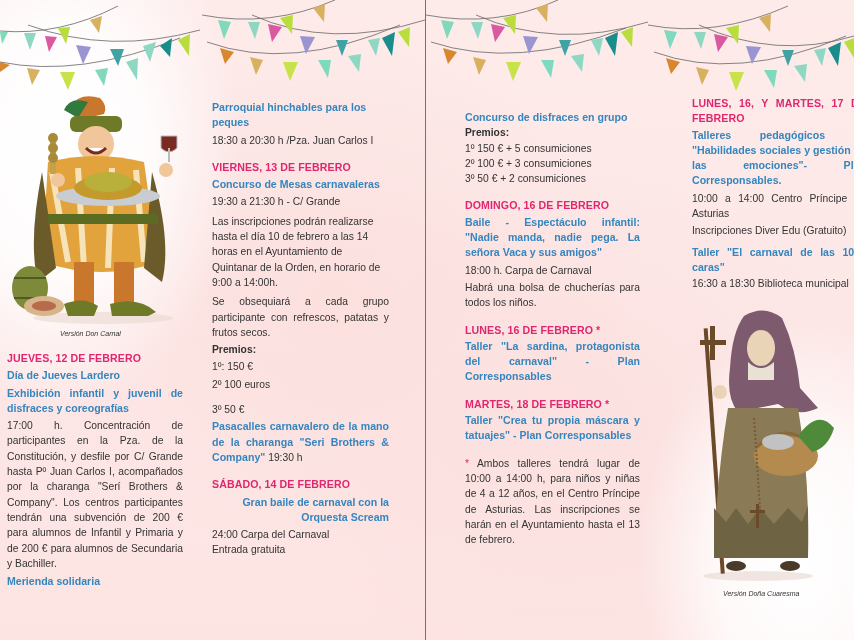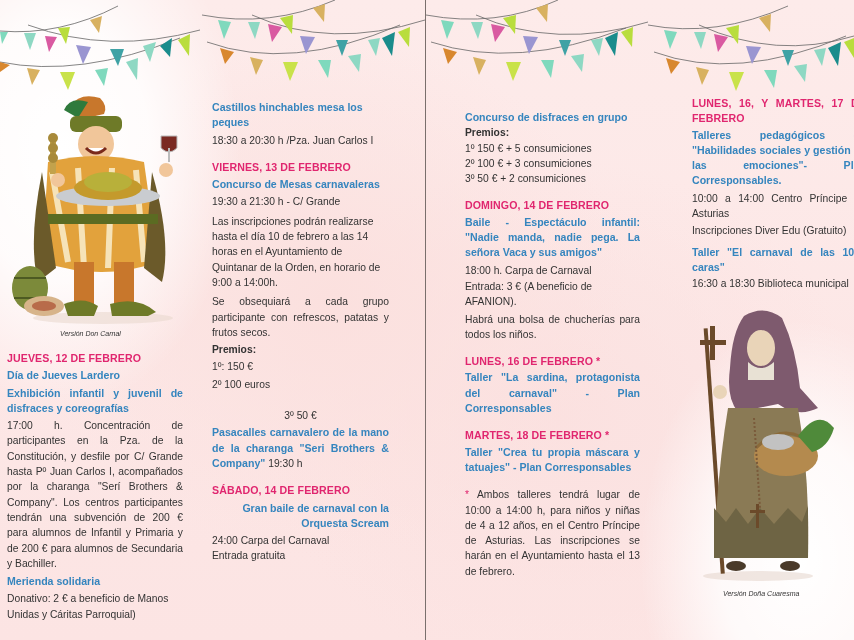--- a/index.html
+++ b/index.html
@@ -180,55 +180,53 @@
   <ellipse cx="112" cy="258" rx="10" ry="5" fill="#4a3a2a"></ellipse>
 </svg>
 <div class="caption" style="left:723px;top:590px;">Versión Doña Cuaresma</div>
 
 <div class="col" style="left:7px;top:351px;width:176px;">
   <p class="day">JUEVES, 12 DE FEBRERO</p>
   <p class="ev" style="margin-top:2px;">Día de Jueves Lardero</p>
   <p class="ev just" style="margin-top:2px;">Exhibición infantil y juvenil de disfraces y coreografías</p>
   <p class="just" style="margin-top:2px;">17:00 h. Concentración de participantes en la Pza. de la Constitución, y desfile por C/ Grande hasta Pº Juan Carlos I, acompañados por la charanga "Serí Brothers &amp; Company". Los centros participantes tendrán una subvención de 200 € para alumnos de Infantil y Primaria y de 200 € para alumnos de Secundaria y Bachiller.</p>
   <p class="ev" style="margin-top:3px;">Merienda solidaria</p>
-  <p style="margin-top:2px;">Donativo: 2 € a beneficio de Manos Unidas y Cáritas Parroquial)</p>
 </div>
 
 <div class="col" style="left:212px;top:100px;width:177px;">
-  <p class="ev">Castillos hinchables mesa los peques</p>
+  <p class="ev">Parroquial hinchables para los peques</p>
   <p style="margin-top:2px;">18:30 a 20:30 h /Pza. Juan Carlos I</p>
   <div class="gap"></div>
   <p class="day">VIERNES, 13 DE FEBRERO</p>
   <p class="ev" style="margin-top:2px;">Concurso de Mesas carnavaleras</p>
   <p style="margin-top:2px;">19:30 a 21:30 h - C/ Grande</p>
   <p style="margin-top:4px;">Las inscripciones podrán realizarse hasta el día 10 de febrero a las 14 horas en el Ayuntamiento de Quintanar de la Orden, en horario de 9:00 a 14:00h.</p>
   <p class="just" style="margin-top:4px;">Se obsequiará a cada grupo participante con refrescos, patatas y frutos secos.</p>
   <p class="lbl" style="margin-top:2px;">Premios:</p>
   <p style="margin-top:2px;">1º: 150 €</p>
   <p style="margin-top:2px;">2º 100 euros</p>
-  <p style="margin-top:16px;text-align:center;">3º 50 €</p>
+  <p style="margin-top:10px;">3º 50 €</p>
   <p class="just" style="margin-top:2px;"><span class="ev">Pasacalles carnavalero de la mano de la charanga "Seri Brothers &amp; Company"</span><span> 19:30 h</span></p>
   <div class="gap"></div>
   <p class="day">SÁBADO, 14 DE FEBRERO</p>
   <p class="ev" style="margin-top:2px;text-align:right;">Gran baile de carnaval con la Orquesta Scream</p>
   <p style="margin-top:2px;">24:00 Carpa del Carnaval</p>
   <p>Entrada gratuita</p>
 </div>
 
 <div class="col" style="left:465px;top:110px;width:175px;">
   <p class="ev">Concurso de disfraces en grupo</p>
   <p class="lbl">Premios:</p>
   <p>1º 150 € + 5 consumiciones</p>
   <p>2º 100 € + 3 consumiciones</p>
   <p>3º 50 € + 2 consumiciones</p>
   <div class="gap"></div>
-  <p class="day">DOMINGO, 14 DE FEBRERO</p>
+  <p class="day">DOMINGO, 16 DE FEBRERO</p>
   <p class="ev just" style="margin-top:1px;">Baile - Espectáculo infantil: "Nadie manda, nadie pega. La señora Vaca y sus amigos"</p>
   <p style="margin-top:2px;">18:00 h. Carpa de Carnaval</p>
-  <p style="margin-top:1px;">Entrada: 3 € (A beneficio de AFANION).</p>
   <p class="just" style="margin-top:2px;">Habrá una bolsa de chucherías para todos los niños.</p>
   <div class="gap"></div>
   <p class="day">LUNES, 16 DE FEBRERO *</p>
   <p class="ev just" style="margin-top:1px;">Taller "La sardina, protagonista del carnaval" - Plan Corresponsables</p>
   <div class="gap"></div>
   <p class="day">MARTES, 18 DE FEBRERO *</p>
   <p class="ev just" style="margin-top:1px;">Taller "Crea tu propia máscara y tatuajes" - Plan Corresponsables</p>
   <div class="gap"></div>
   <p class="just"><span class="star">*</span><span>  Ambos talleres tendrá lugar de 10:00 a 14:00 h, para niños y niñas de 4 a 12 años, en el Centro Príncipe de Asturias. Las inscripciones se harán en el Ayuntamiento hasta el 13 de febrero.</span></p>
 </div>

